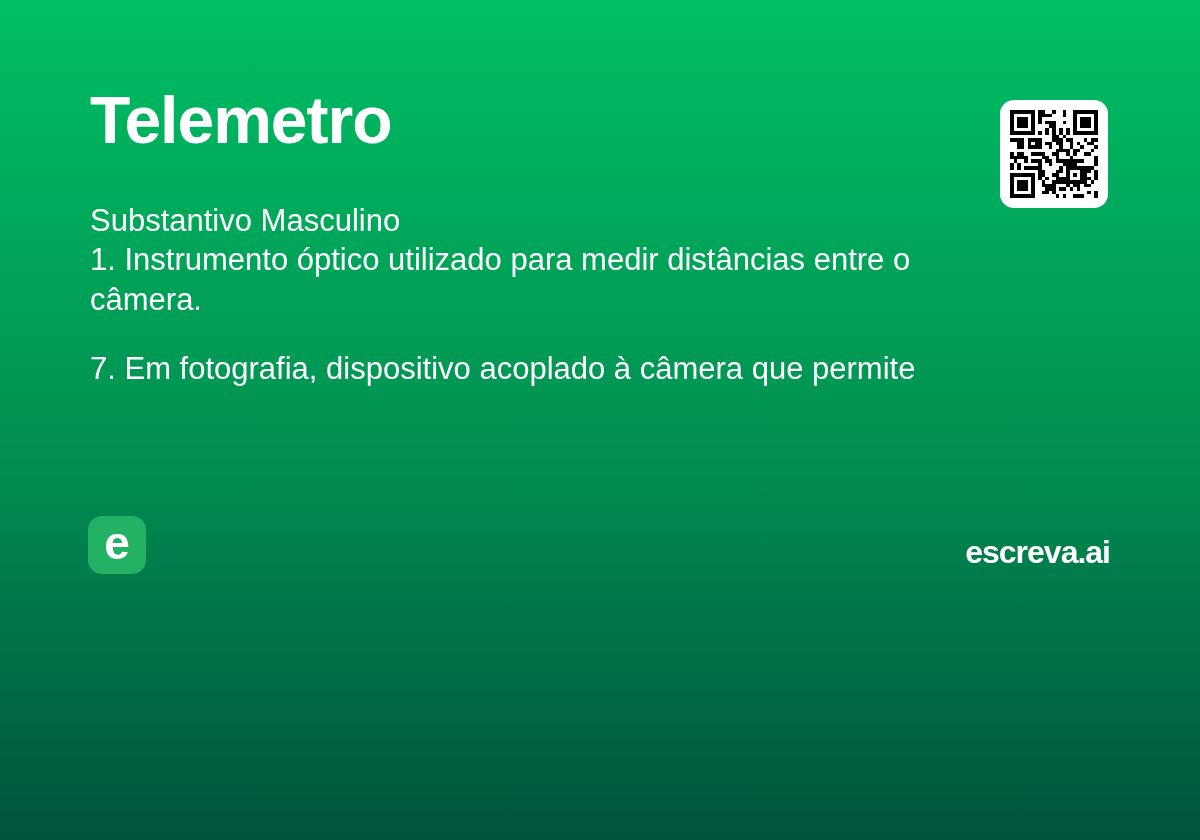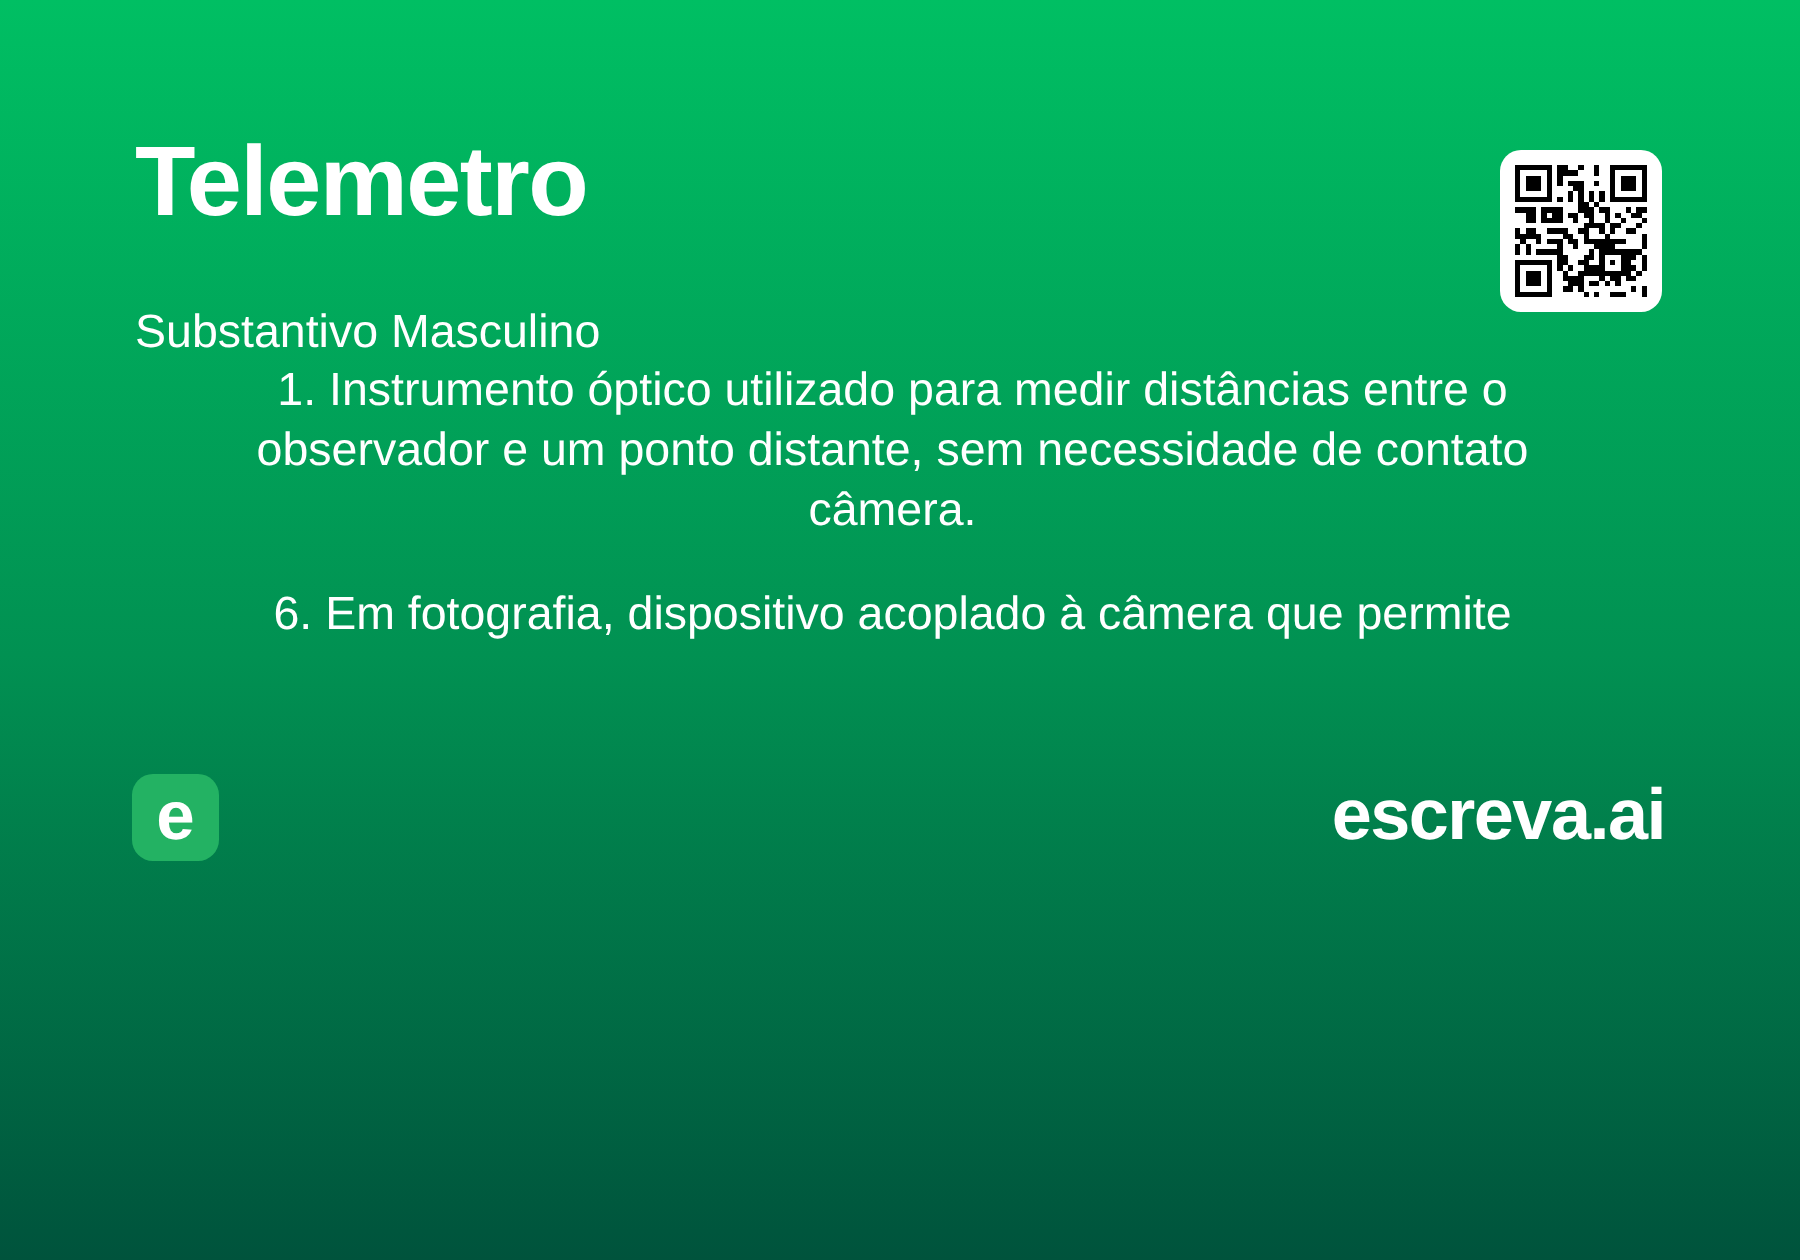--- a/index.html
+++ b/index.html
@@ -48,21 +48,20 @@
     border-radius: 14px;
     padding: 10px;
   }
   .qr-tile svg { display: block; width: 88px; height: 88px; }
   .definitions {
     position: absolute;
     left: 90px;
     top: 240px;
     width: 1010px;
     color: #ffffff;
-    text-align: center;
   }
   .definition {
     font-size: 31px;
     line-height: 40px;
     font-weight: 400;
     margin-bottom: 29px;
   }
   .definition .line { white-space: nowrap; }
   .logo-badge {
     position: absolute;
@@ -80,21 +79,21 @@
     color: #ffffff;
     font-size: 46px;
     font-weight: 700;
     line-height: 1;
     transform: translateY(-2px);
   }
   .brand {
     position: absolute;
     right: 90px;
     bottom: 62px;
-    font-size: 48px;
+    font-size: 32px;
     font-weight: 700;
     color: #ffffff;
     letter-spacing: -1px;
     white-space: nowrap;
   }
 </style>
 </head>
 <body style="--bg-top: #00bf63; --bg-mid: #019152; --bg-bottom: #00533c; --logo-bg: #23b263;">
 
 <div class="card">
@@ -411,25 +410,24 @@
           <rect x="19" y="24" width="1" height="1"></rect>
           <rect x="20" y="24" width="1" height="1"></rect>
           <rect x="24" y="24" width="1" height="1"></rect>
         </g>
       </svg>
   </div>
 
   <div class="definitions">
     <div class="definition">
       <div class="line">1. Instrumento óptico utilizado para medir distâncias entre o</div>
-      <div class="line">observador e um ponto distante, sem necessidade de contato</div>
       <div class="line">câmera.</div>
     </div>
     <div class="definition">
-      <div class="line">6. Em fotografia, dispositivo acoplado à câmera que permite</div>
+      <div class="line">7. Em fotografia, dispositivo acoplado à câmera que permite</div>
     </div>
     <div class="definition">
     </div>
   </div>
 
   <div class="logo-badge">
     <span class="logo-letter">e</span>
   </div>
   <div class="brand">escreva.ai</div>
 

